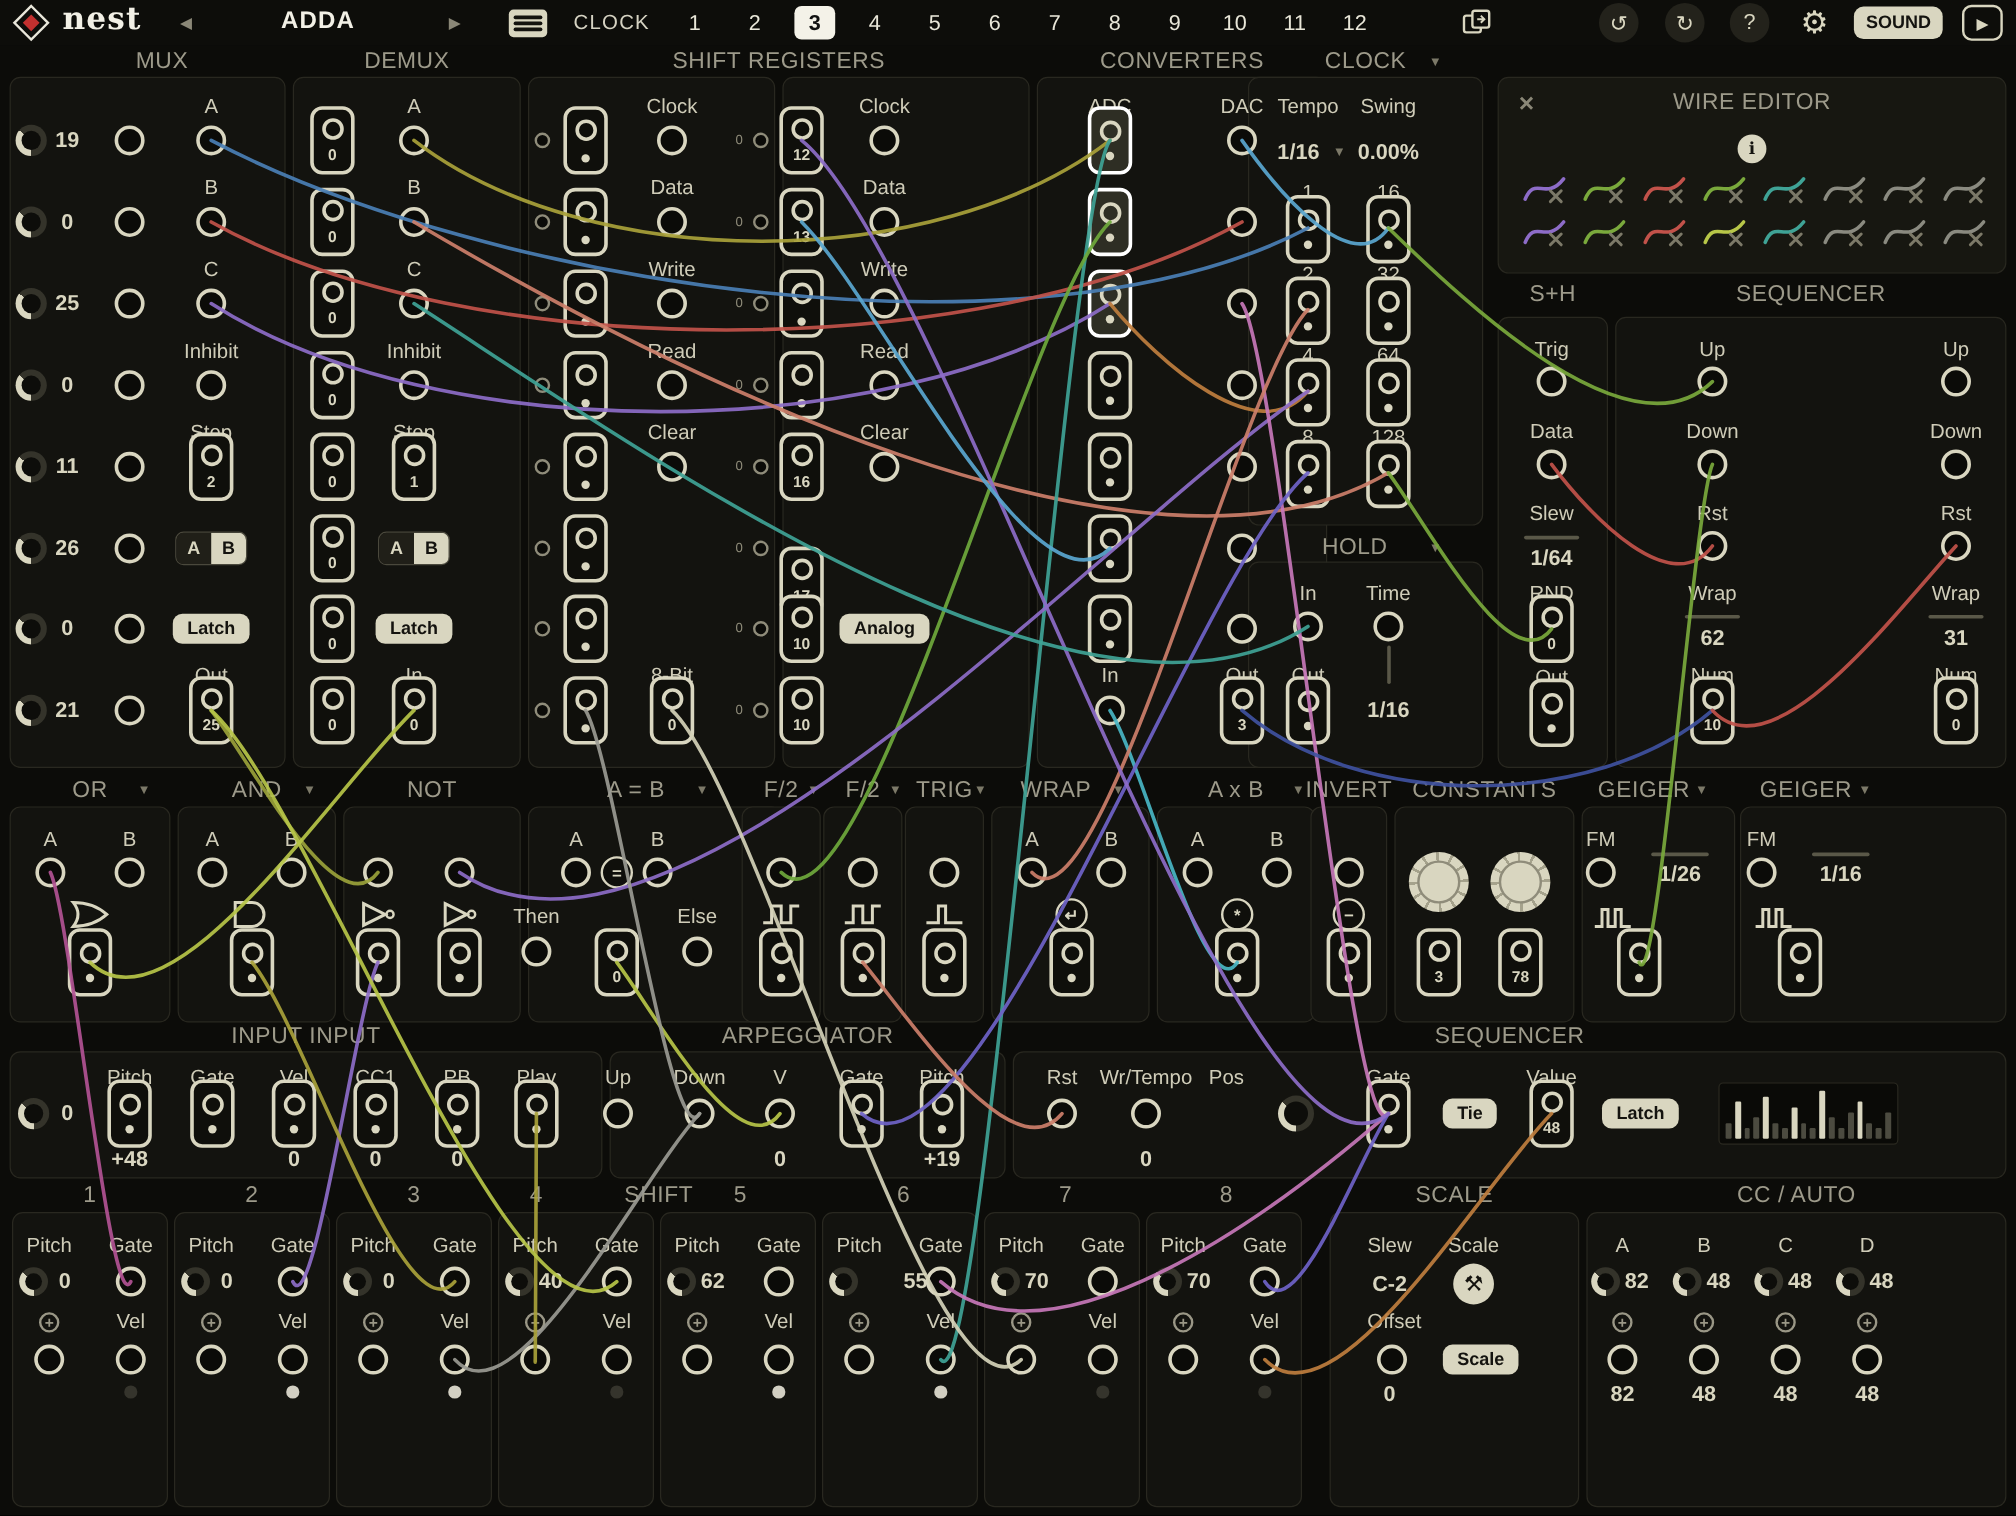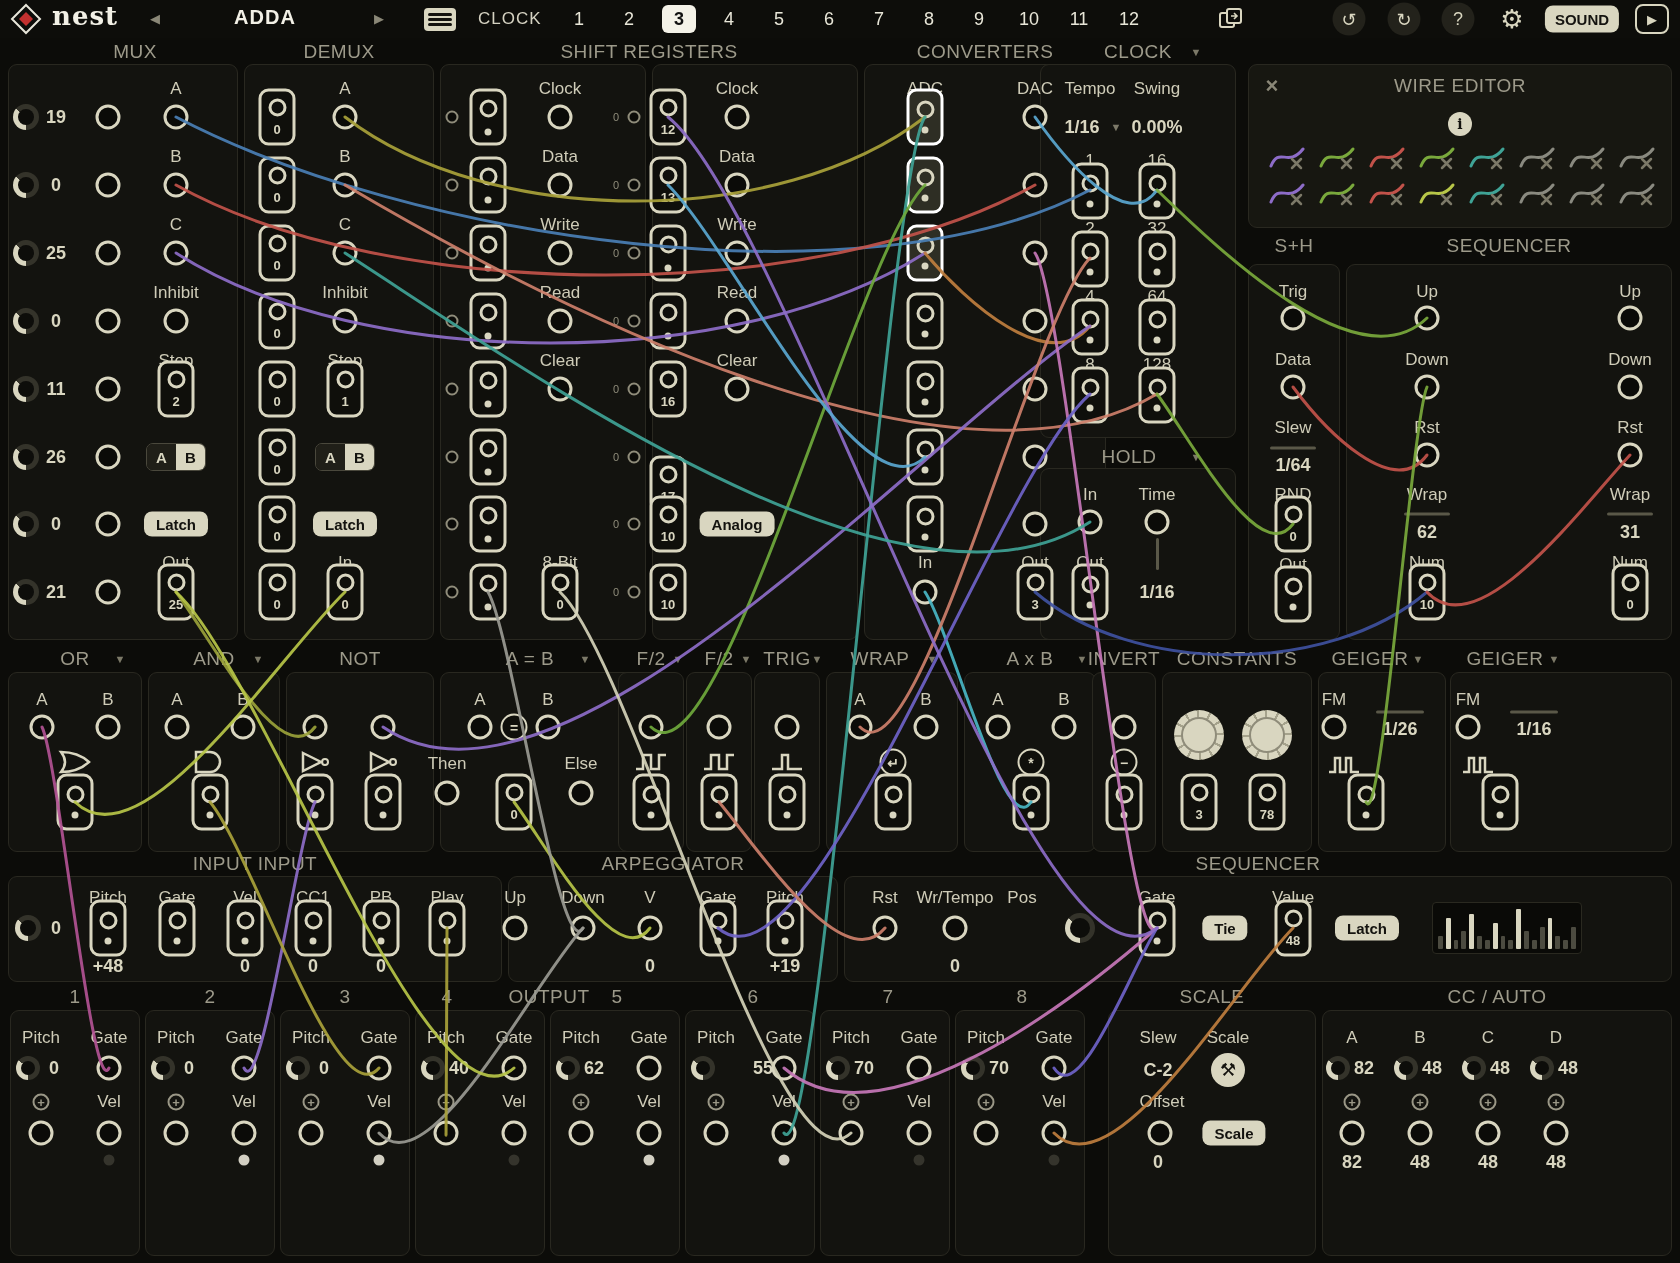--- a/index.html
+++ b/index.html
@@ -139,21 +139,21 @@
 <div class="caret" style="left:1418px;top:659px">▼</div>
 <div class="hdr" style="left:1505px;top:659px">GEIGER</div>
 <div class="caret" style="left:1554px;top:659px">▼</div>
 <div class="hdr" style="left:255px;top:864px">INPUT INPUT</div>
 <div class="hdr" style="left:673px;top:864px">ARPEGGIATOR</div>
 <div class="hdr" style="left:1258px;top:864px">SEQUENCER</div>
 <div class="hdr" style="left:75px;top:997px">1</div>
 <div class="hdr" style="left:210px;top:997px">2</div>
 <div class="hdr" style="left:345px;top:997px">3</div>
 <div class="hdr" style="left:447px;top:997px">4</div>
-<div class="hdr" style="left:549px;top:997px">OUTPUT</div>
+<div class="hdr" style="left:549px;top:997px">SHIFT</div>
 <div class="hdr" style="left:617px;top:997px">5</div>
 <div class="hdr" style="left:753px;top:997px">6</div>
 <div class="hdr" style="left:888px;top:997px">7</div>
 <div class="hdr" style="left:1022px;top:997px">8</div>
 <div class="hdr" style="left:1212px;top:997px">SCALE</div>
 <div class="hdr" style="left:1497px;top:997px">CC / AUTO</div>
 
 <div class="topbar">
   <div class="tb-logo"><svg width="32" height="32" viewBox="0 0 32 32">
           <path d="M16 2 L30 16 L16 30 L2 16 Z" fill="none" stroke="#e8e6da" stroke-width="2"></path>

